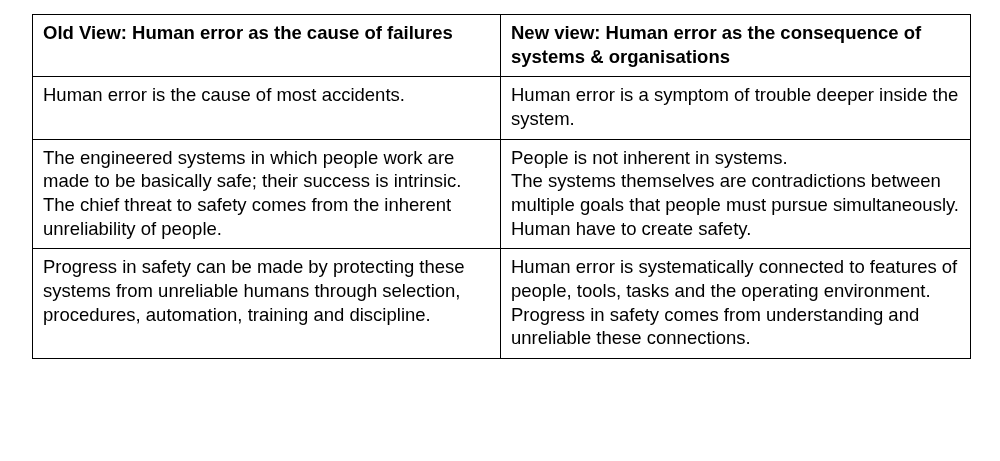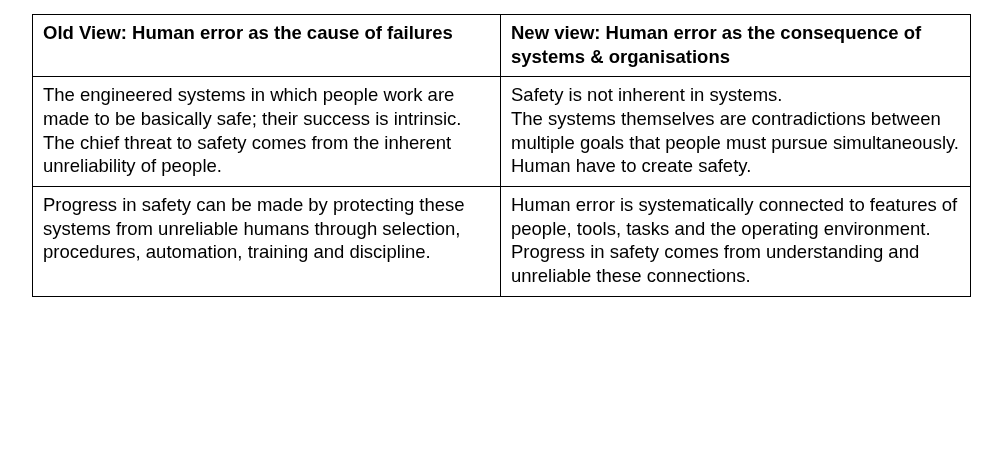--- a/index.html
+++ b/index.html
@@ -64,26 +64,34 @@
         <col class="col-old">
         <col class="col-new">
       </colgroup>
       <thead>
         <tr class="hdr-row">
           <th>Old View: Human error as the cause of failures</th>
           <th>New view: Human error as the consequence of systems &amp; organisations</th>
         </tr>
       </thead>
       <tbody>
+        <tr class="row-1">
+          <td>
+            <span class="cell-line">Human error is the cause of most accidents.</span>
+          </td>
+          <td>
+            <span class="cell-line">Human error is a symptom of trouble deeper inside the system.</span>
+          </td>
+        </tr>
         <tr class="row-2">
           <td>
             <span class="cell-line">The engineered systems in which people work are made to be basically safe; their success is intrinsic. The chief threat to safety comes from the inherent unreliability of people.</span>
           </td>
           <td>
-            <span class="cell-line">Safety is not inherent in systems.</span>
+            <span class="cell-line">People is not inherent in systems.</span>
             <span class="cell-line">The systems themselves are contradictions between multiple goals that people must pursue simultaneously.</span>
             <span class="cell-line">Human have to create safety.</span>
           </td>
         </tr>
         <tr class="row-3">
           <td>
             <span class="cell-line">Progress in safety can be made by protecting these systems from unreliable humans through selection, procedures, automation, training and discipline.</span>
           </td>
           <td>
             <span class="cell-line">Human error is systematically connected to features of people, tools, tasks and the operating environment.</span>

